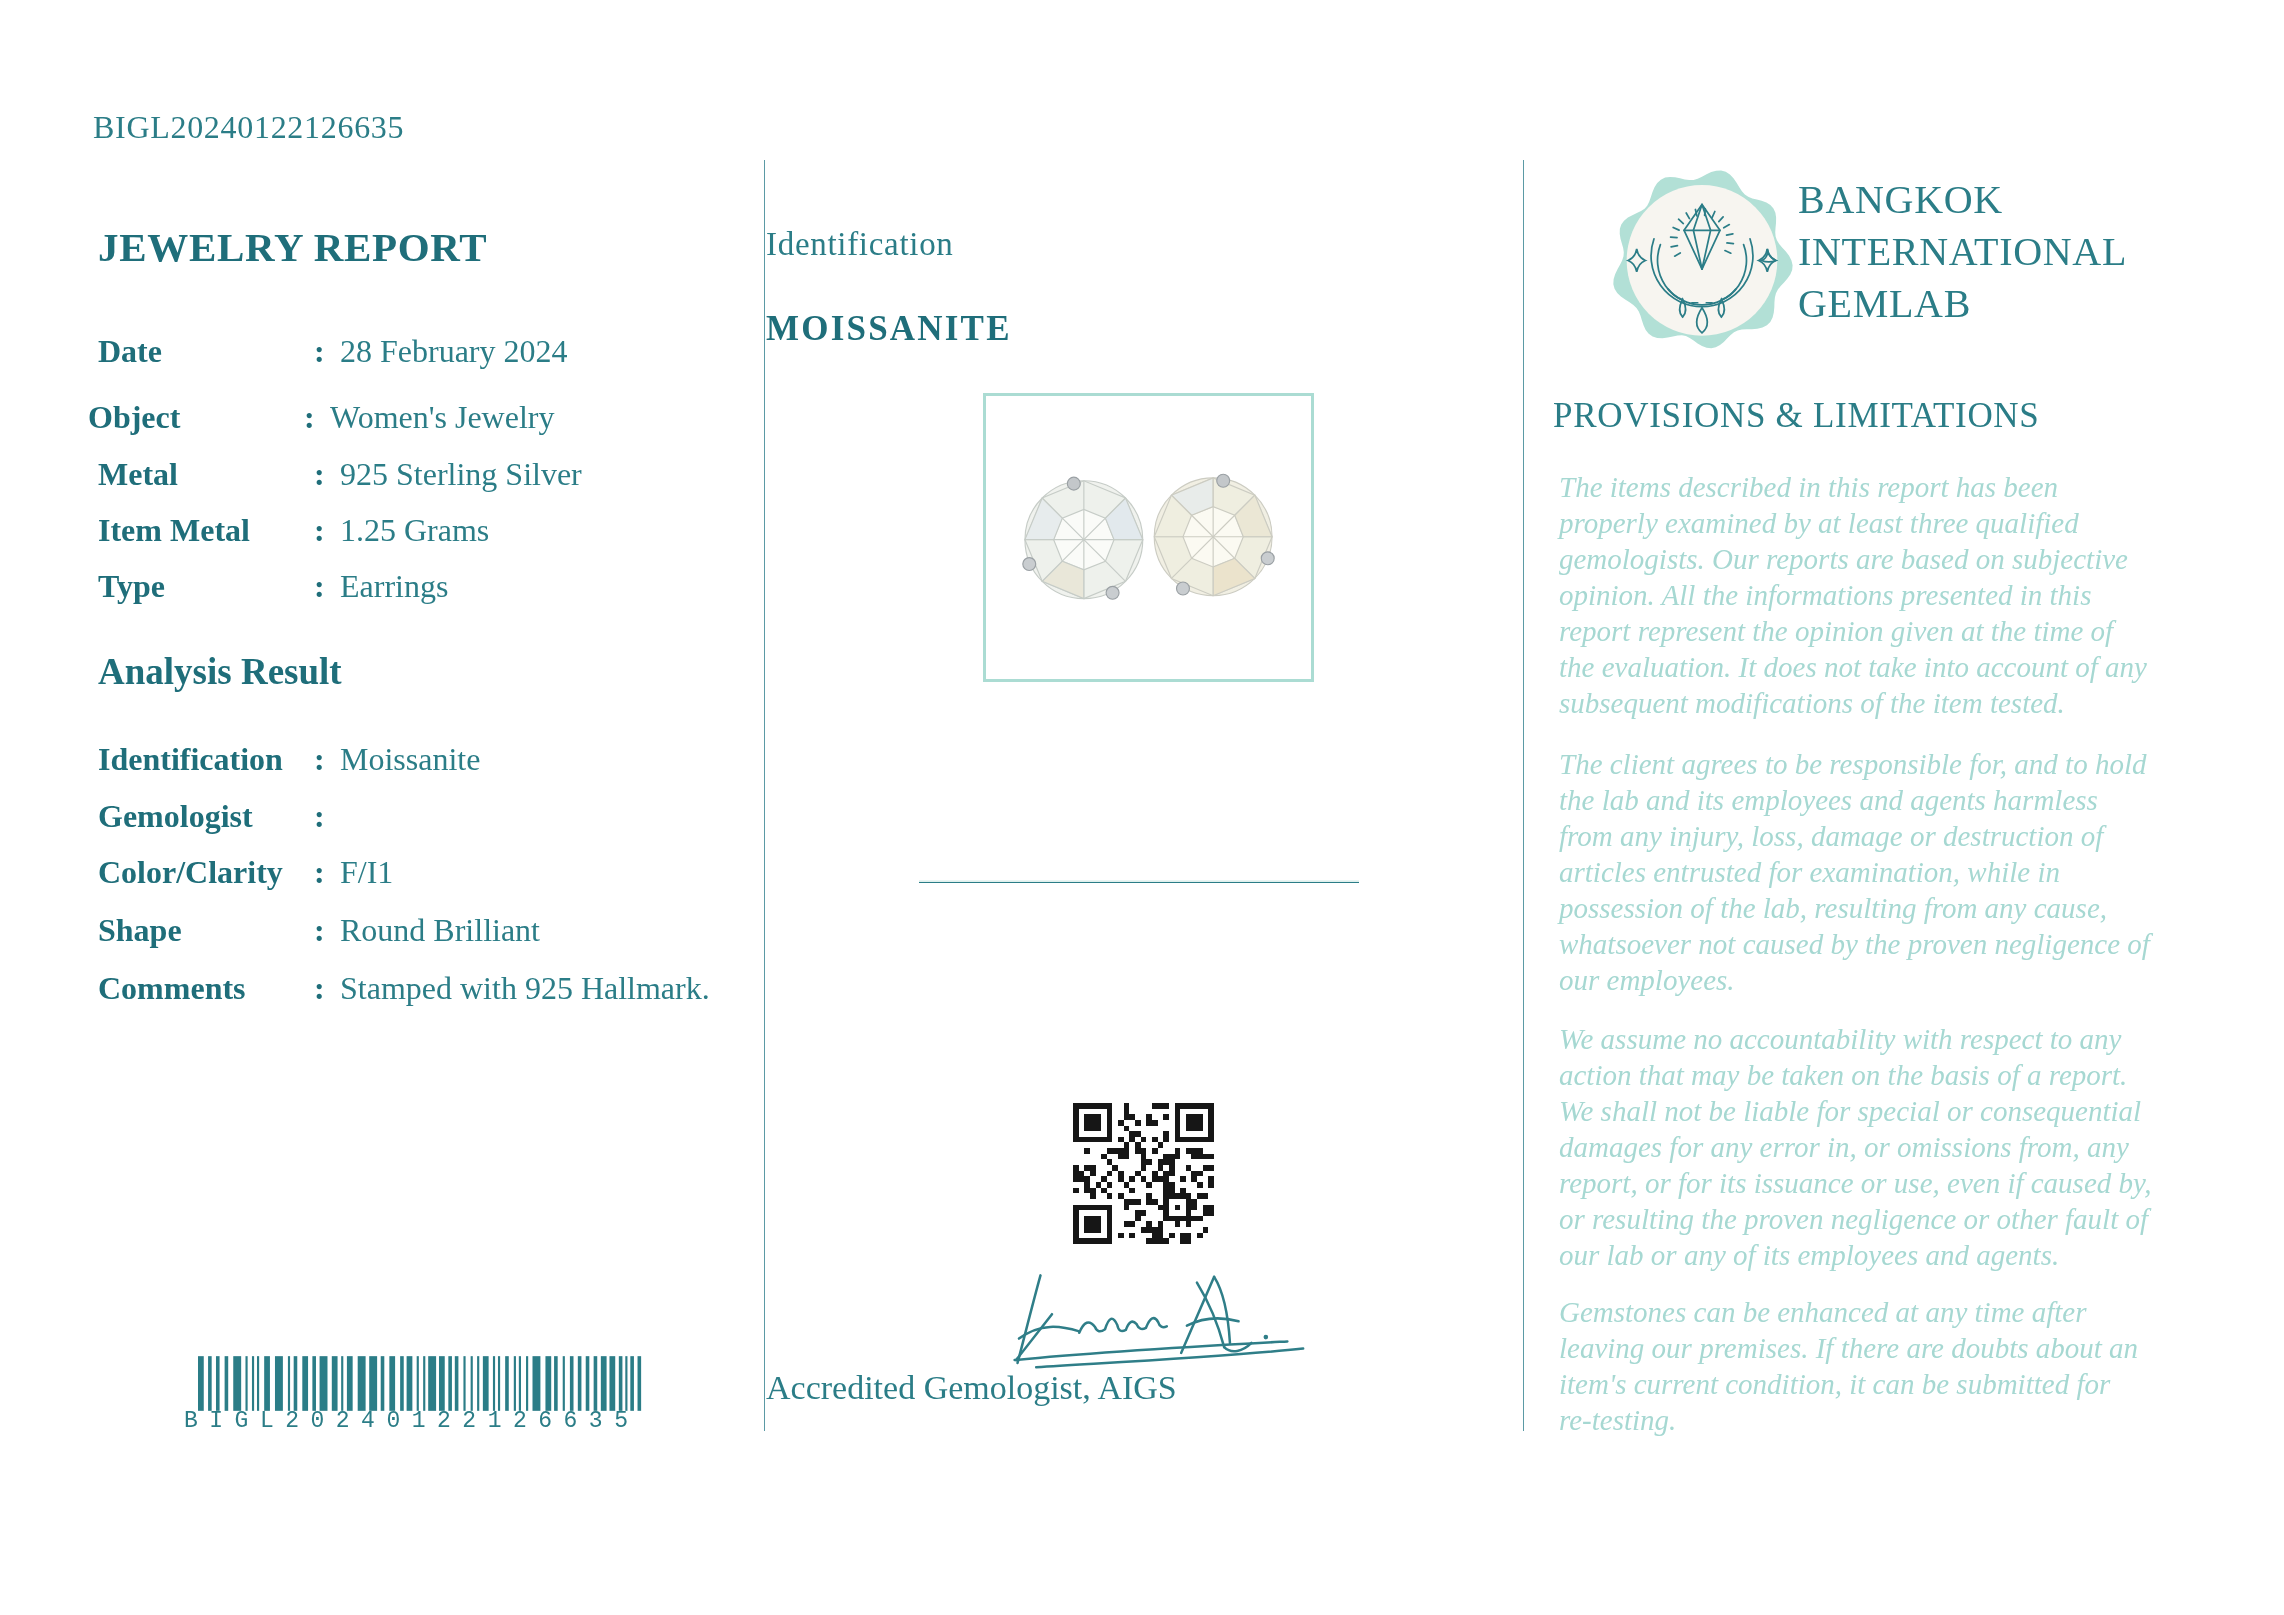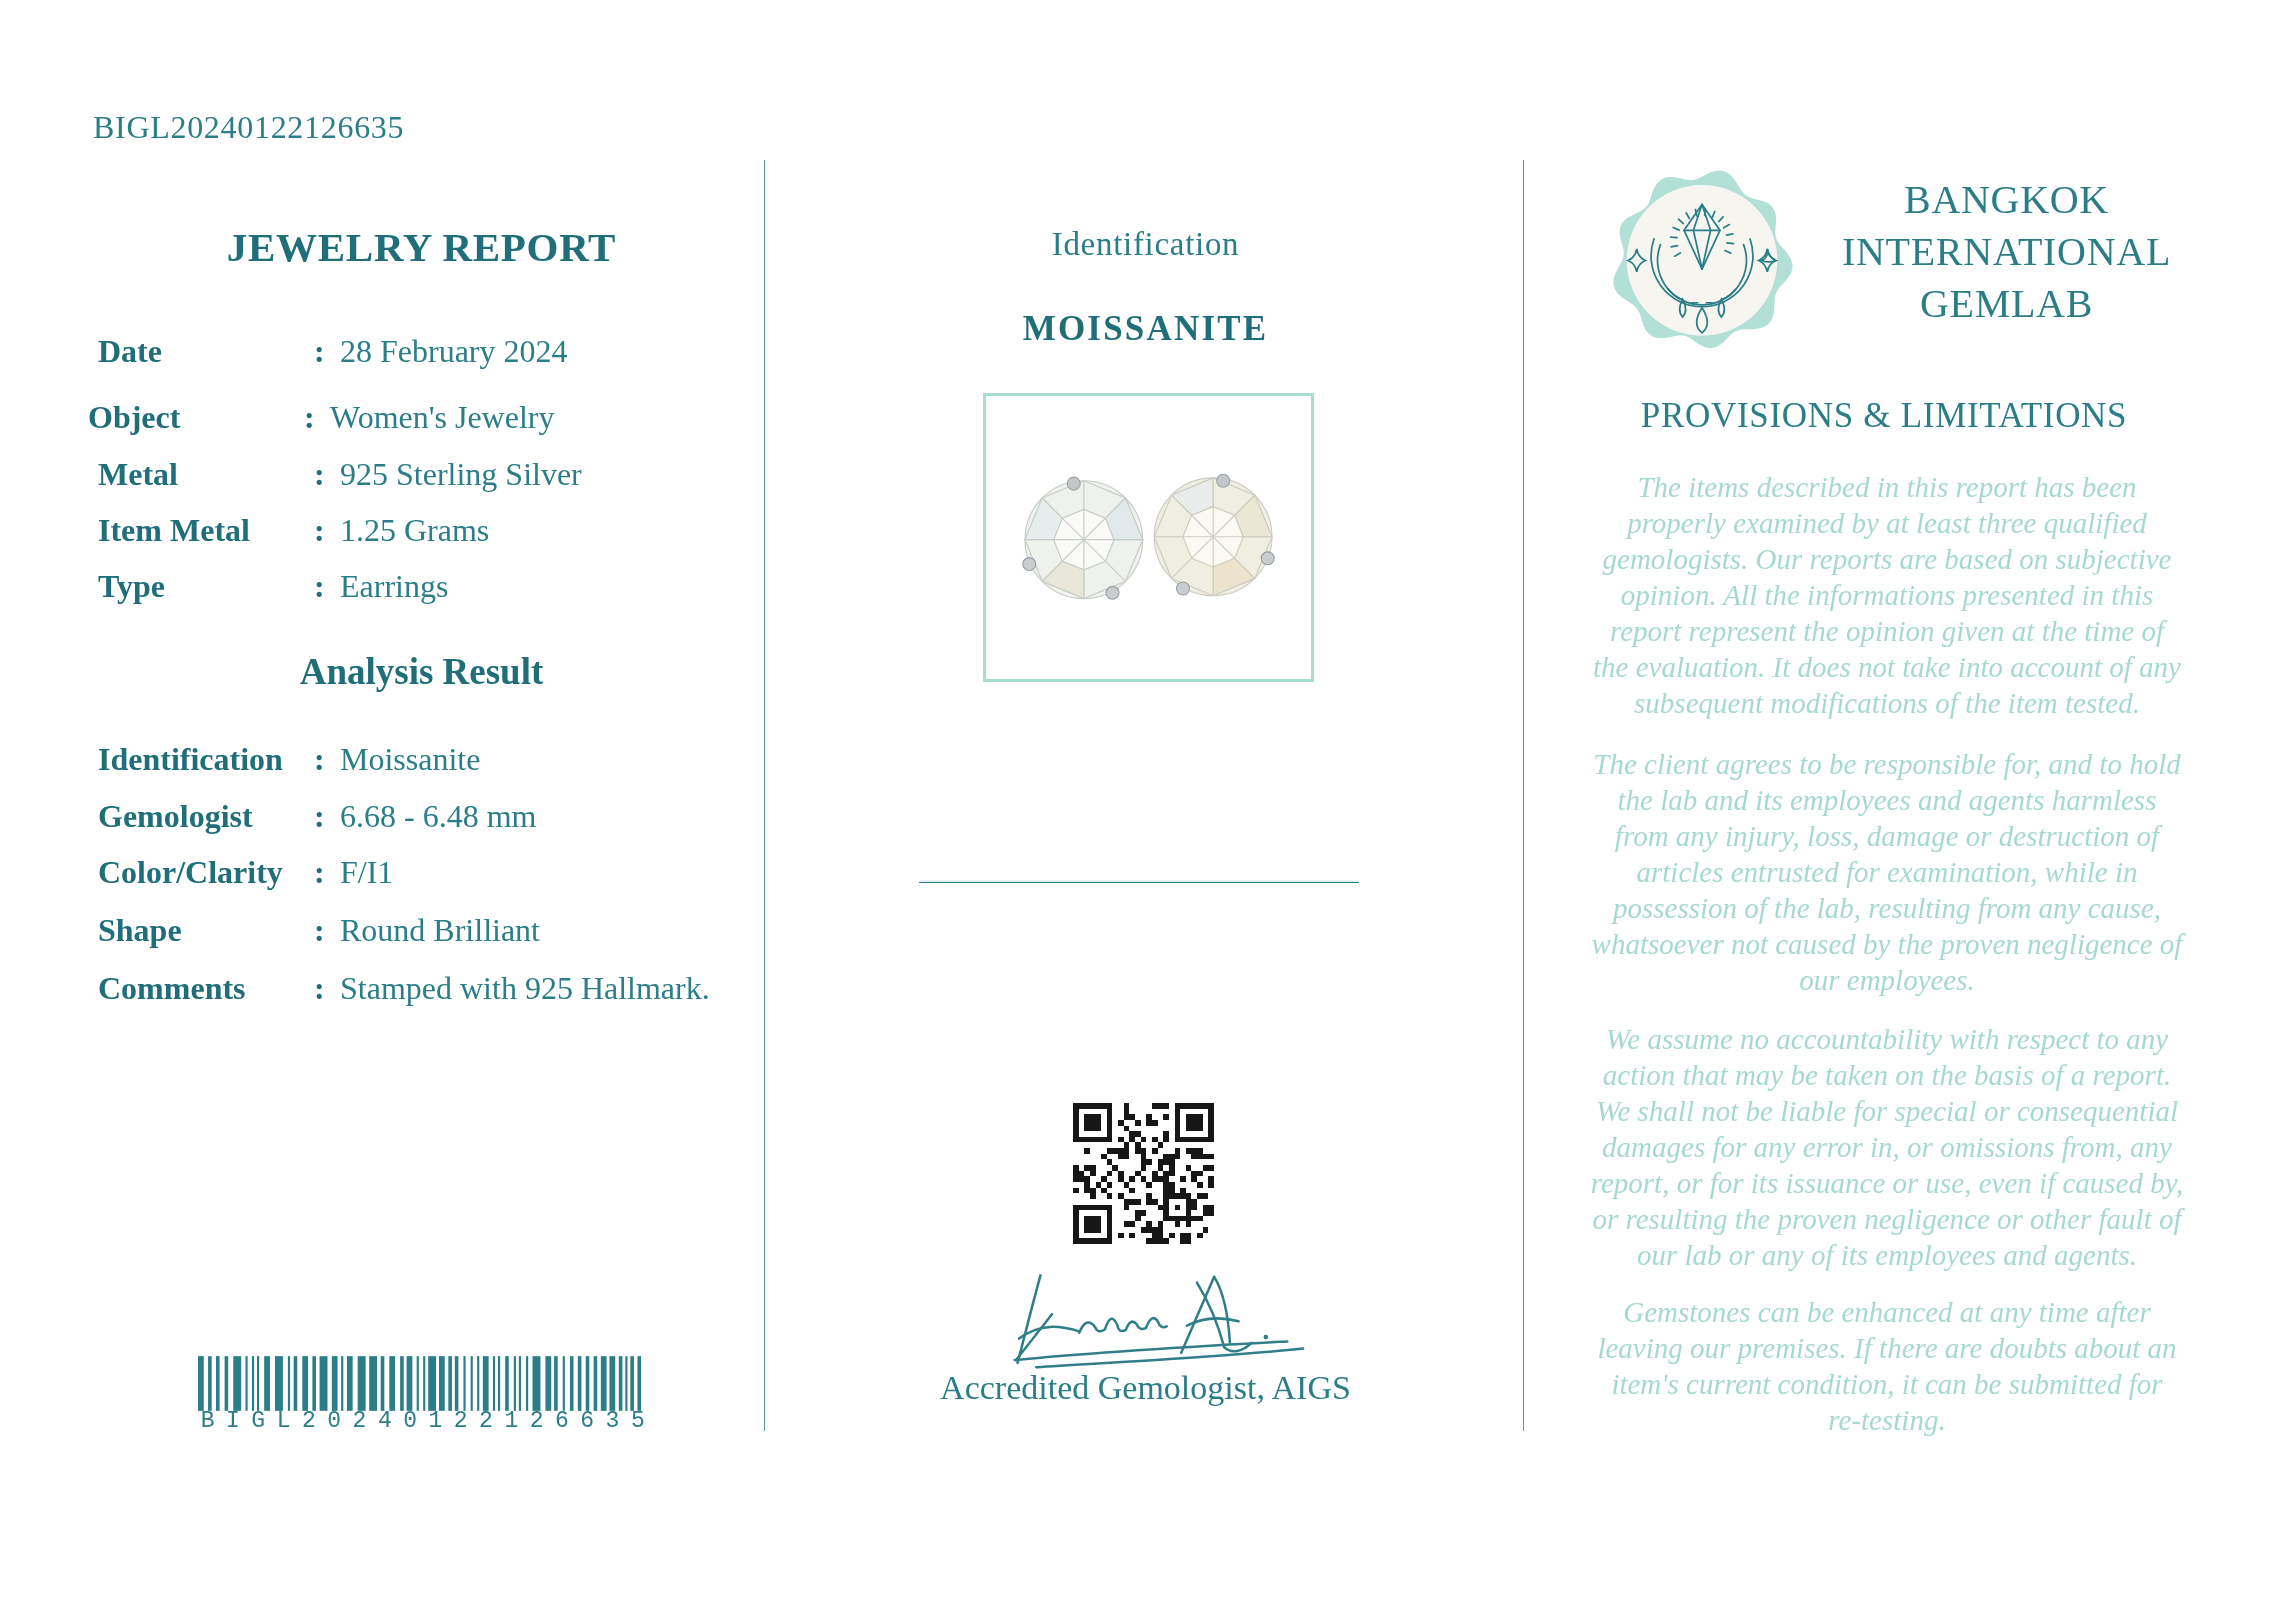--- a/index.html
+++ b/index.html
@@ -11,21 +11,21 @@
     --ivory:#f7f5f0;
     --qr:#161616;
     --divider:#5b9aa5;
   }
   html,body{margin:0;padding:0;background:#fff;}
   .page{
     position:relative;width:2284px;height:1616px;background:#ffffff;
     font-family:"Liberation Serif",serif;color:var(--teal);overflow:hidden;
   }
   .abs{position:absolute;}
-  .center{text-align:center;}
+  .center{text-align:left;}
   .preline{white-space:pre-line;}
   .cert-number{font-size:32px;letter-spacing:0.7px;color:var(--teal);}
   .panel-title{font-size:41px;font-weight:bold;letter-spacing:0.7px;color:var(--teal-dark);}
   .section-title{font-size:37px;font-weight:bold;color:var(--teal-dark);}
   .spec-row{display:flex;font-size:32px;line-height:43px;}
   .spec-label{width:216px;font-weight:bold;color:var(--teal-dark);}
   .spec-colon{width:26px;font-weight:bold;color:var(--teal-dark);}
   .spec-value{flex:1;color:var(--teal);}
   .divider{width:1.4px;background:var(--divider);}
   .mid-heading{font-size:33px;letter-spacing:0.7px;color:var(--teal);}
@@ -80,21 +80,20 @@
   <div class="abs section-title center" style="left:98px;top:650px;width:647px;">Analysis Result</div>
 
   <div class="abs spec-row" style="left:98px;top:738px;width:662px;">
     <span class="spec-label">Identification</span>
     <span class="spec-colon">:</span>
     <span class="spec-value">Moissanite</span>
   </div>
   <div class="abs spec-row" style="left:98px;top:795px;width:662px;">
     <span class="spec-label">Gemologist</span>
     <span class="spec-colon">:</span>
-    <span class="spec-value">6.68 - 6.48 mm</span>
   </div>
   <div class="abs spec-row" style="left:98px;top:851px;width:662px;">
     <span class="spec-label">Color/Clarity</span>
     <span class="spec-colon">:</span>
     <span class="spec-value">F/I1</span>
   </div>
   <div class="abs spec-row" style="left:98px;top:909px;width:662px;">
     <span class="spec-label">Shape</span>
     <span class="spec-colon">:</span>
     <span class="spec-value">Round Brilliant</span>

